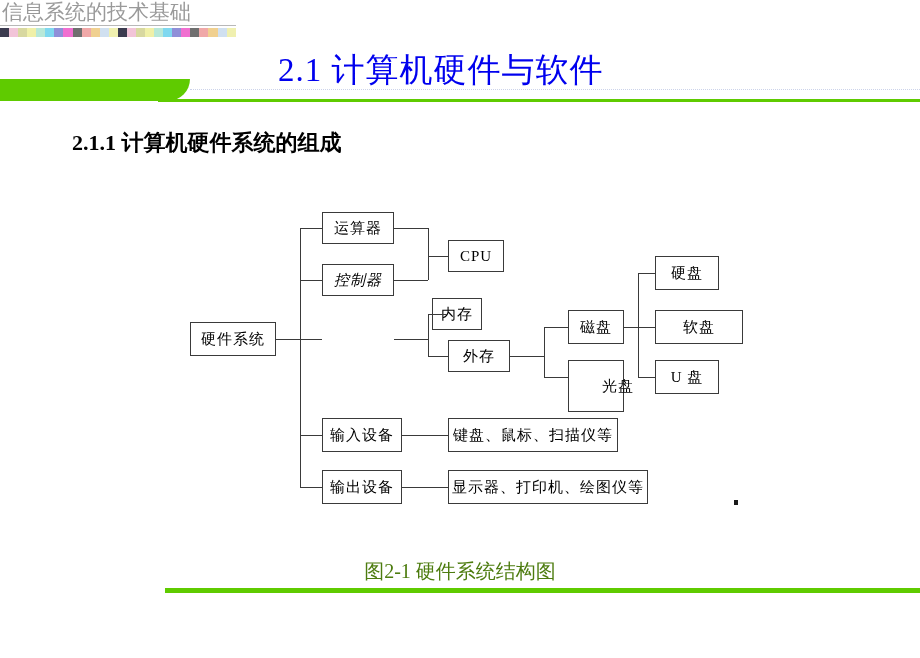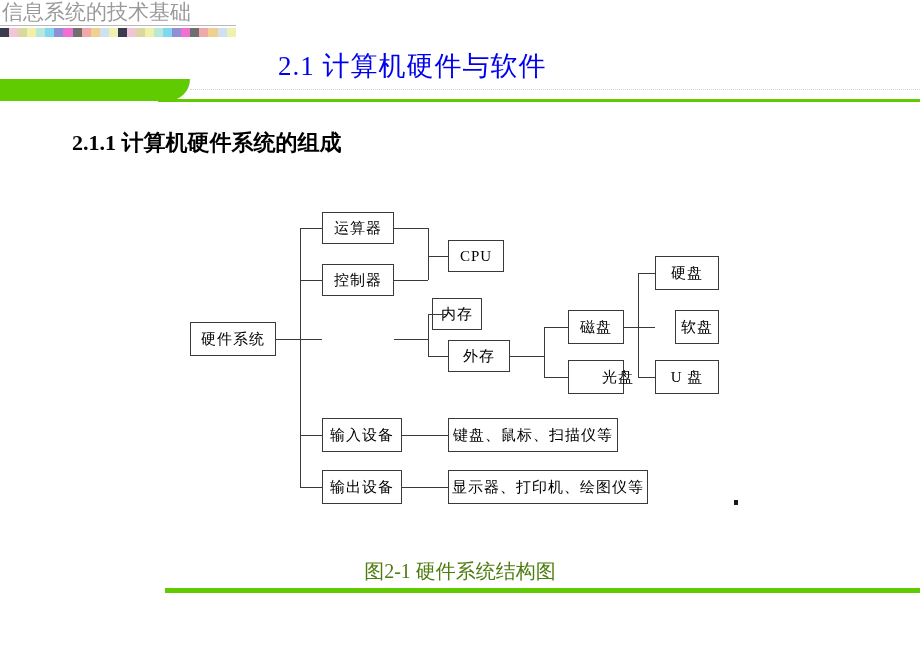--- a/index.html
+++ b/index.html
@@ -55,21 +55,21 @@
     height: 9px;
     flex: 0 0 auto;
   }
 
   
   .title-text {
     position: absolute;
     left: 278px;
     top: 48px;
     font-family: "Liberation Serif", serif;
-    font-size: 27px;
+    font-size: 33px;
     font-weight: normal;
     color: #0000ee;
     white-space: nowrap;
     letter-spacing: 1px;
   }
   .green-swoosh {
     position: absolute;
     left: 0px;
     top: 79px;
     width: 190px;
@@ -237,28 +237,28 @@
   <div class="green-swoosh-tail"></div>
   <div class="title-dotline"></div>
   <div class="title-rule"></div>
   <div class="title-text">2.1  计算机硬件与软件</div>
 
   <div class="subtitle">2.1.1 计算机硬件系统的组成</div>
 
   <div id="diagram">
       <div class="node" style="left: 190px; top: 322px; width: 86px; height: 34px;">硬件系统</div>
       <div class="node" style="left: 322px; top: 212px; width: 72px; height: 32px;">运算器</div>
-      <div class="node" style="left: 322px; top: 264px; width: 72px; height: 32px;">控制器</div>
+      <div class="node" style="left: 322px; top: 264px; width: 72px; height: 32px; font-style: italic;">控制器</div>
       <div class="node" style="left: 448px; top: 240px; width: 56px; height: 32px;">CPU</div>
       <div class="node" style="left: 432px; top: 298px; width: 50px; height: 32px;">内存</div>
       <div class="node" style="left: 448px; top: 340px; width: 62px; height: 32px;">外存</div>
       <div class="node" style="left: 568px; top: 310px; width: 56px; height: 34px;">磁盘</div>
-      <div class="node" style="left: 568px; top: 360px; width: 56px; height: 34px; padding-left: 44px;">光盘</div>
+      <div class="node" style="left: 568px; top: 360px; width: 56px; height: 52px; padding-left: 44px;">光盘</div>
       <div class="node" style="left: 655px; top: 256px; width: 64px; height: 34px;">硬盘</div>
-      <div class="node" style="left: 655px; top: 310px; width: 44px; height: 34px; margin-left: 20px;">软盘</div>
+      <div class="node" style="left: 655px; top: 310px; width: 88px; height: 34px;">软盘</div>
       <div class="node" style="left: 655px; top: 360px; width: 64px; height: 34px;">U 盘</div>
       <div class="node" style="left: 322px; top: 470px; width: 80px; height: 34px;">输出设备</div>
       <div class="node" style="left: 322px; top: 418px; width: 80px; height: 34px;">输入设备</div>
       <div class="node" style="left: 448px; top: 470px; width: 200px; height: 34px;">显示器、打印机、绘图仪等</div>
       <div class="node" style="left: 448px; top: 418px; width: 170px; height: 34px;">键盘、鼠标、扫描仪等</div>
       <div class="conn h" style="left: 276px; top: 339px; width: 24px;"></div>
       <div class="conn h" style="left: 300px; top: 228px; width: 22px;"></div>
       <div class="conn h" style="left: 300px; top: 280px; width: 22px;"></div>
       <div class="conn h" style="left: 300px; top: 339px; width: 22px;"></div>
       <div class="conn h" style="left: 300px; top: 435px; width: 22px;"></div>

